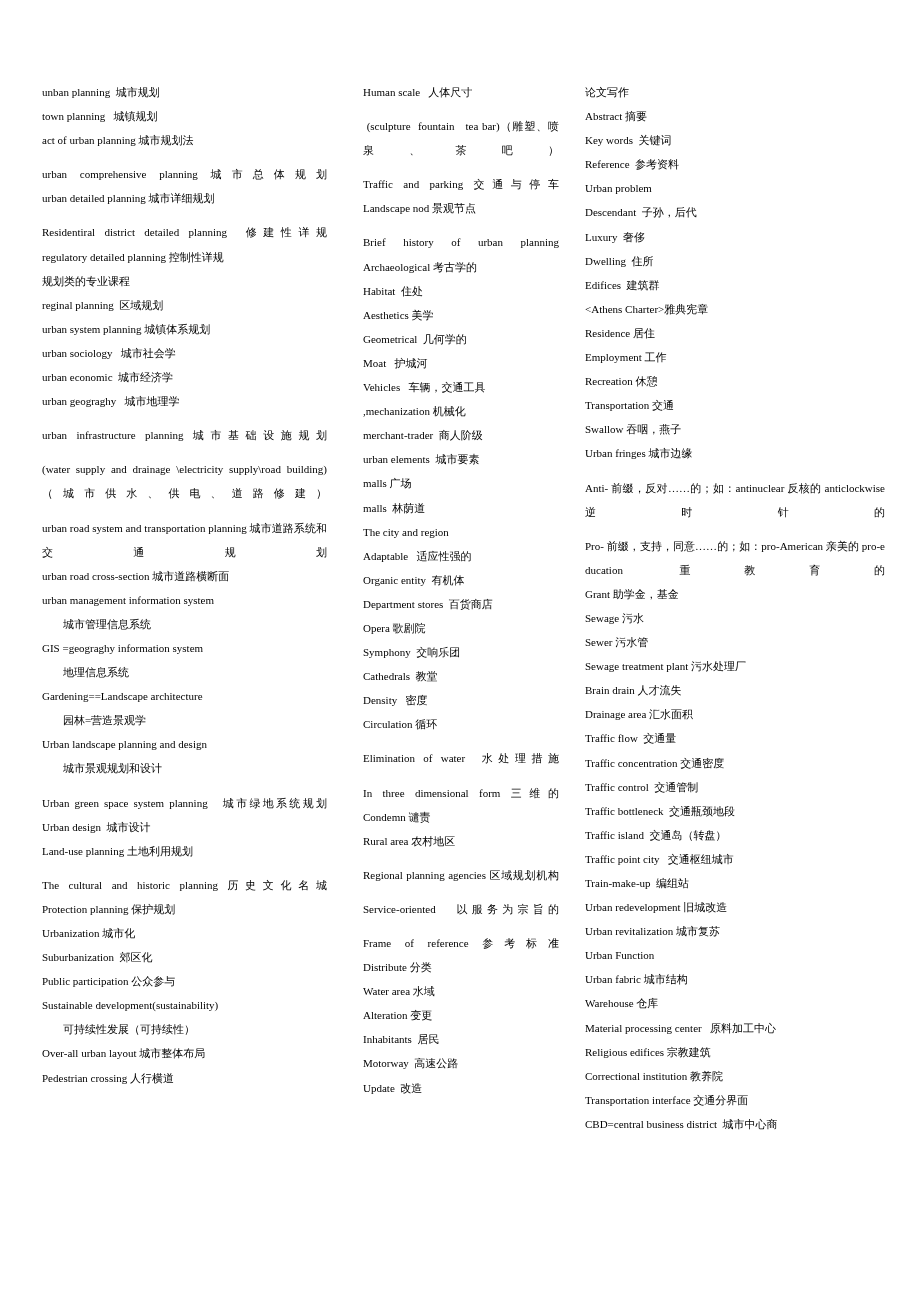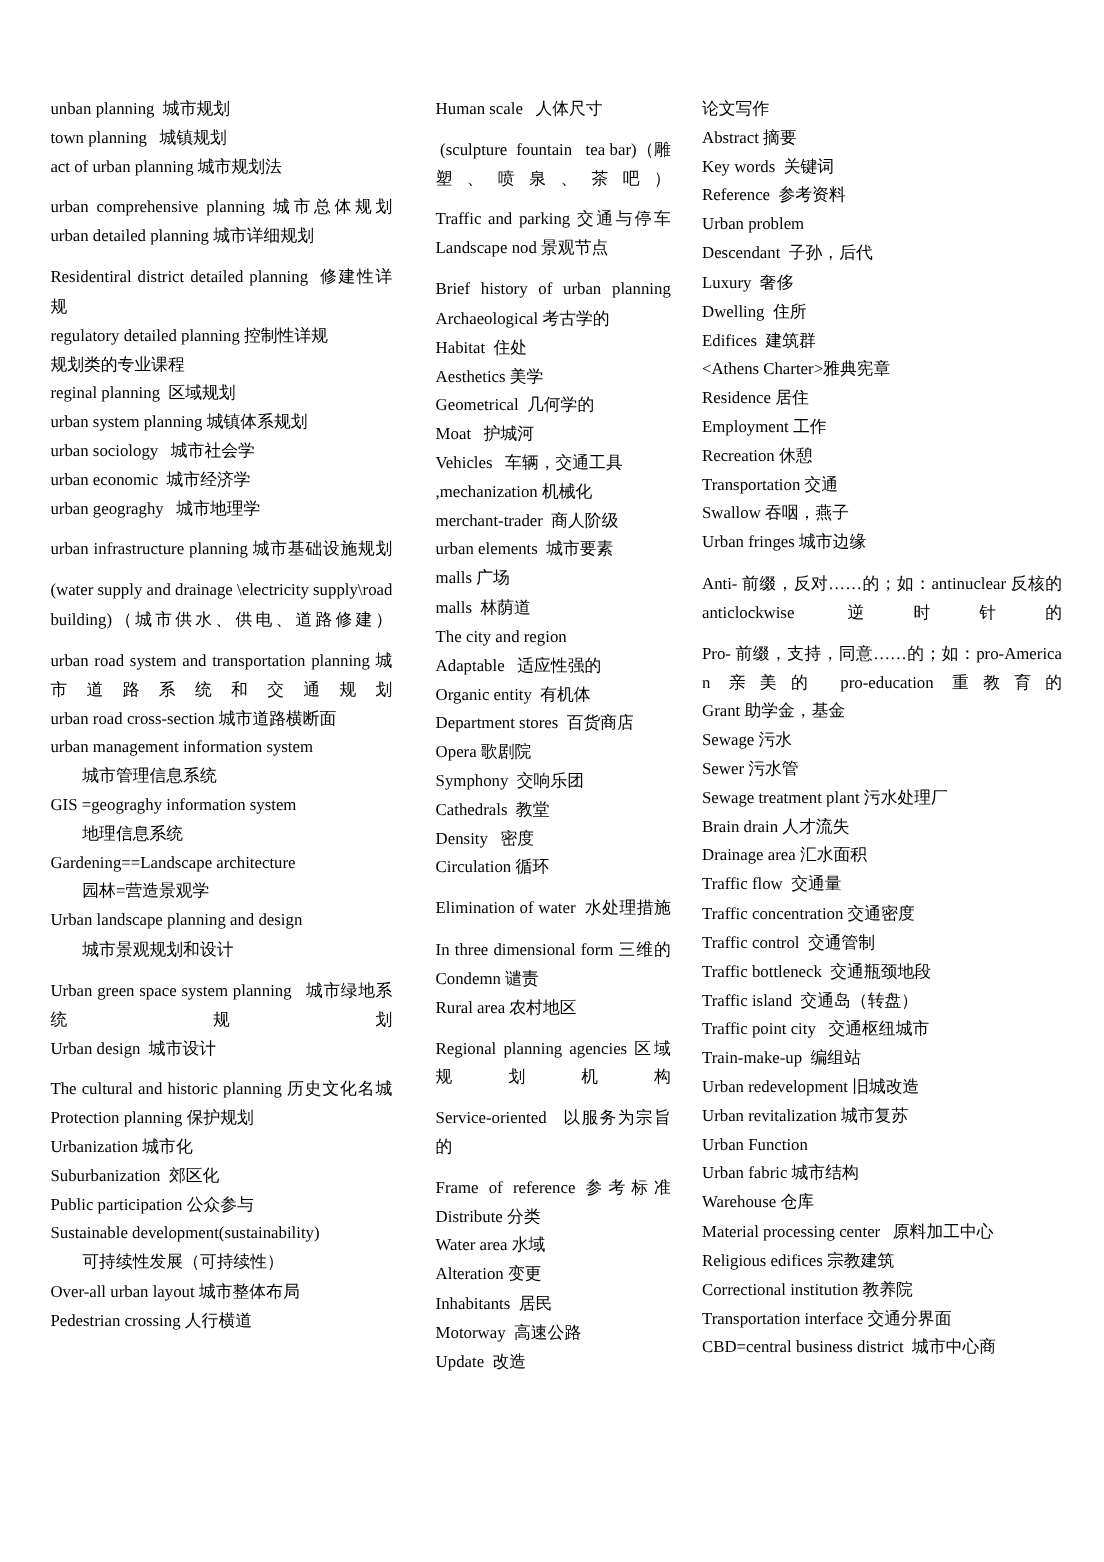--- a/index.html
+++ b/index.html
@@ -25,21 +25,21 @@
     overflow: hidden;
   }
 
   #columns {
     display: flex;
     align-items: flex-start;
     width: 100%;
   }
 
   .column {
-    font-size: 14px;
+    font-size: 11px;
     line-height: 24.1px;
     text-align: justify;
     text-justify: inter-character;
     word-break: break-all;
     overflow-wrap: anywhere;
     hyphens: none;
   }
 
   .col-1 { width: 285px; margin-right: 36px; }
   .col-2 { width: 196px; margin-right: 26px; }
@@ -94,20 +94,21 @@
         <p class="entry normal">urban management information system</p>
         <p class="entry normal indent">城市管理信息系统</p>
         <p class="entry normal">GIS =geograghy information system</p>
         <p class="entry normal indent">地理信息系统</p>
         <p class="entry normal">Gardening==Landscape architecture</p>
         <p class="entry normal indent">园林=营造景观学</p>
         <p class="entry normal">Urban landscape planning and design</p>
         <p class="entry normal indent">城市景观规划和设计</p>
         <p class="entry just">Urban green space system planning   城市绿地系统规划</p>
         <p class="entry normal">Urban design  城市设计</p>
+        <p class="entry normal">Land-use planning 土地利用规划</p>
         <p class="entry just">The cultural and historic planning 历史文化名城</p>
         <p class="entry normal">Protection planning 保护规划</p>
         <p class="entry normal">Urbanization 城市化</p>
         <p class="entry normal">Suburbanization  郊区化</p>
         <p class="entry normal">Public participation 公众参与</p>
         <p class="entry normal">Sustainable development(sustainability)</p>
         <p class="entry normal indent">可持续性发展（可持续性）</p>
         <p class="entry normal">Over-all urban layout 城市整体布局</p>
         <p class="entry normal">Pedestrian crossing 人行横道</p>
       </div>

